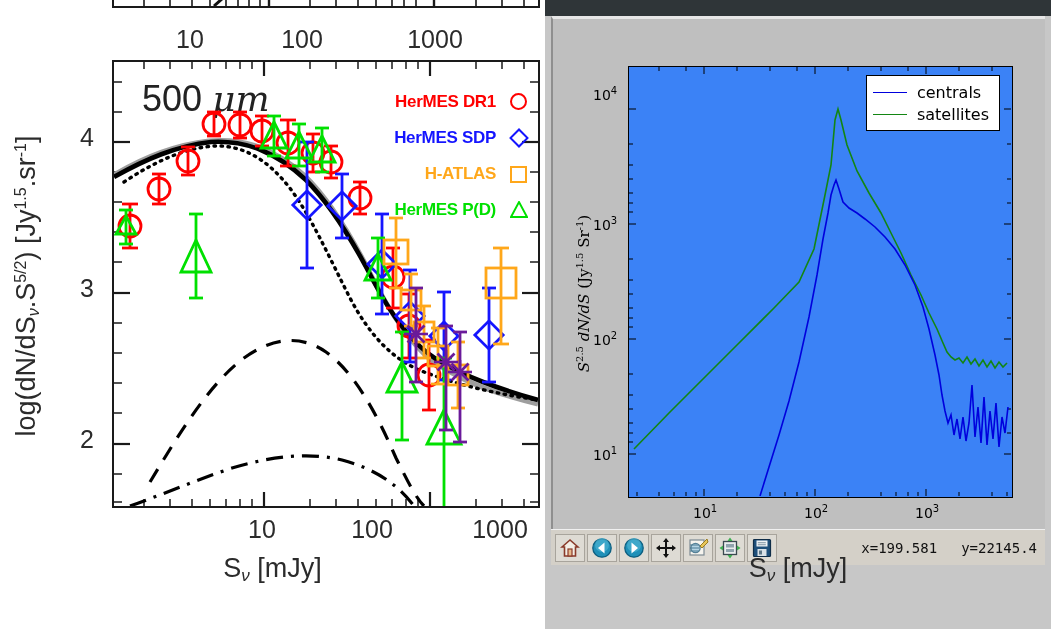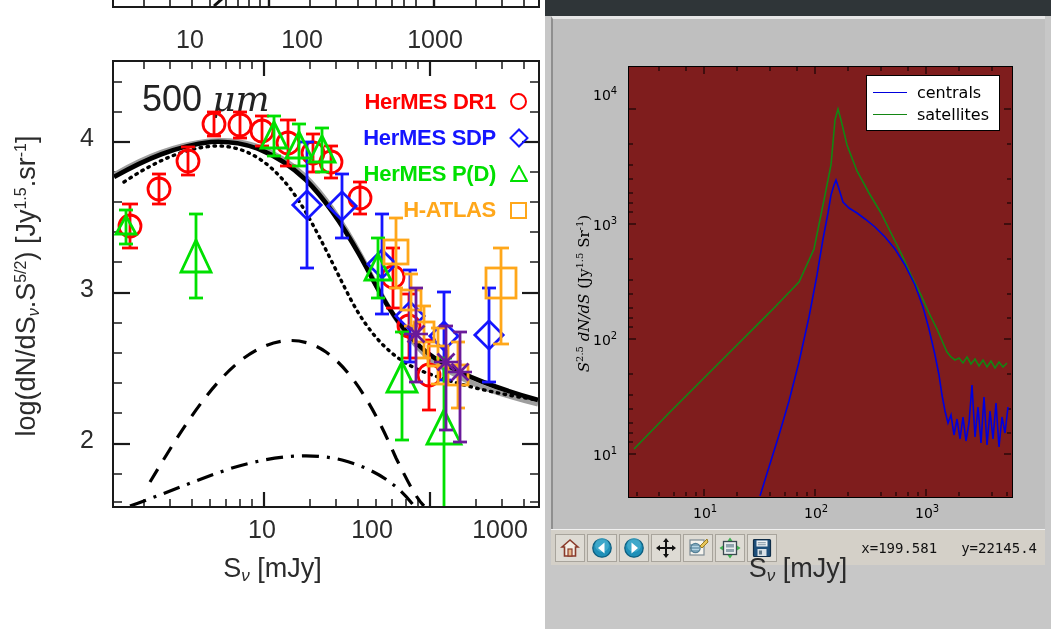--- a/index.html
+++ b/index.html
@@ -27,41 +27,41 @@
                   font-size:27px;color:#2b2b2b;transform:rotate(-90deg);white-space:nowrap;}
   #lp-yaxis-label .sub{font-size:16px;vertical-align:-4px;font-style:italic;}
   #lp-yaxis-label .sup{font-size:16px;vertical-align:9px;}
 
   #wavelength-annot{position:absolute;left:140px;top:78px;font-size:36px;color:#222;}
   #wavelength-annot .mu{font-style:italic;font-family:"DejaVu Serif",serif;}
 
   
   #lp-legend{position:absolute;left:286px;top:86px;width:240px;}
   .lp-leg-row{height:36px;display:flex;align-items:center;justify-content:flex-end;gap:10px;}
-  .lp-leg-text{font-size:22px;font-weight:bold;letter-spacing:-0.3px;}
+  .lp-leg-text{font-size:17px;font-weight:bold;letter-spacing:-0.3px;}
   .lp-leg-sym{width:26px;height:26px;position:relative;flex:0 0 26px;}
 
   
   .m-circle{border:2.4px solid currentColor;border-radius:50%;width:17px;height:17px;
             position:absolute;left:4px;top:4px;box-sizing:border-box;}
   .m-diamond{border:2.4px solid currentColor;width:14px;height:14px;position:absolute;
              left:6px;top:6px;transform:rotate(45deg);box-sizing:border-box;}
   .m-triangle{position:absolute;left:4px;top:4px;width:18px;height:17px;}
   .m-square{border:2.4px solid currentColor;width:17px;height:17px;position:absolute;
             left:4px;top:5px;box-sizing:border-box;}
   .m-star{position:absolute;left:3px;top:3px;width:20px;height:20px;}
 
   
   #mpl-window{position:absolute;left:545px;top:0;width:506px;height:629px;background:#c7c7c7;}
   #mpl-titlebar{position:absolute;left:0;top:0;width:506px;height:16px;background:#2f3538;}
   #mpl-body{position:absolute;left:6px;top:16px;width:494px;height:513px;background:#bfbfbf;
             border-top:3px solid #e6e6e6;border-left:2px solid #8f8f8f;box-sizing:border-box;}
 
   #rp-axes{position:absolute;left:75px;top:47px;width:385px;height:432px;
-           background:#7f1d1d;border:1.6px solid #000;box-sizing:border-box;}
+           background:#3b82f6;border:1.6px solid #000;box-sizing:border-box;}
 
   .rp-ticklabel{position:absolute;font-size:14px;color:#000;white-space:nowrap;
                 font-family:"DejaVu Sans",sans-serif;}
   .rp-ticklabel .e{font-size:10px;vertical-align:6px;}
 
   #rp-ylabel{position:absolute;left:-160px;top:265px;width:380px;text-align:center;
              font-size:15px;color:#000;transform:rotate(-90deg);white-space:nowrap;
              font-family:"DejaVu Serif",serif;font-style:italic;}
   #rp-ylabel .up{font-style:normal;}
   #rp-ylabel .sup{font-size:10px;vertical-align:6px;font-style:normal;}
@@ -486,31 +486,31 @@
             <span class="m-circle"></span>
           </span>
       </div>
       <div class="lp-leg-row">
         <span class="lp-leg-text" style="color:#1515ff;">HerMES SDP</span>
         <span class="lp-leg-sym" style="color:#1515ff;">
             <span class="m-diamond"></span>
           </span>
       </div>
       <div class="lp-leg-row">
+        <span class="lp-leg-text" style="color:#ffa71a;">H-ATLAS</span>
+        <span class="lp-leg-sym" style="color:#ffa71a;">
+            <span class="m-square"></span>
+          </span>
+      </div>
+      <div class="lp-leg-row">
         <span class="lp-leg-text" style="color:#00e000;">HerMES P(D)</span>
         <span class="lp-leg-sym">
           <svg class="m-triangle" viewBox="0 0 18 17">
               <polygon points="9,1 17,16 1,16" fill="none" stroke="#00e000" stroke-width="1.9"></polygon>
             </svg>
-          </span>
-      </div>
-      <div class="lp-leg-row">
-        <span class="lp-leg-text" style="color:#ffa71a;">H-ATLAS</span>
-        <span class="lp-leg-sym" style="color:#ffa71a;">
-            <span class="m-square"></span>
           </span>
       </div>
     </div>
   </div>
 
   <div class="ticklabel" style="left:72px;top:123px;width:30px;">4</div>
   <div class="ticklabel" style="left:72px;top:274px;width:30px;">3</div>
   <div class="ticklabel" style="left:72px;top:425px;width:30px;">2</div>
 
   <div class="ticklabel" style="left:232px;top:515px;width:60px;">10</div>

